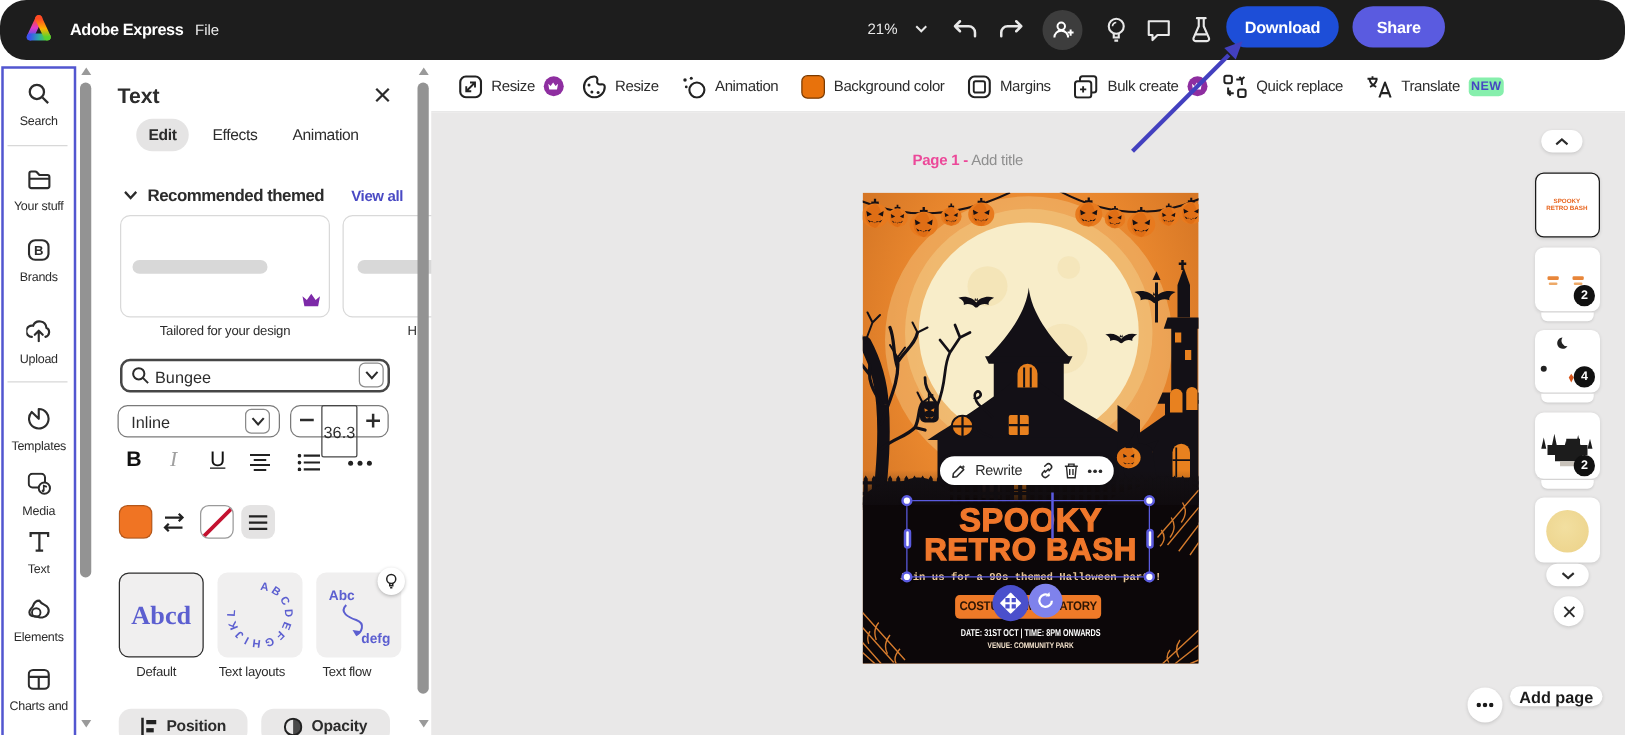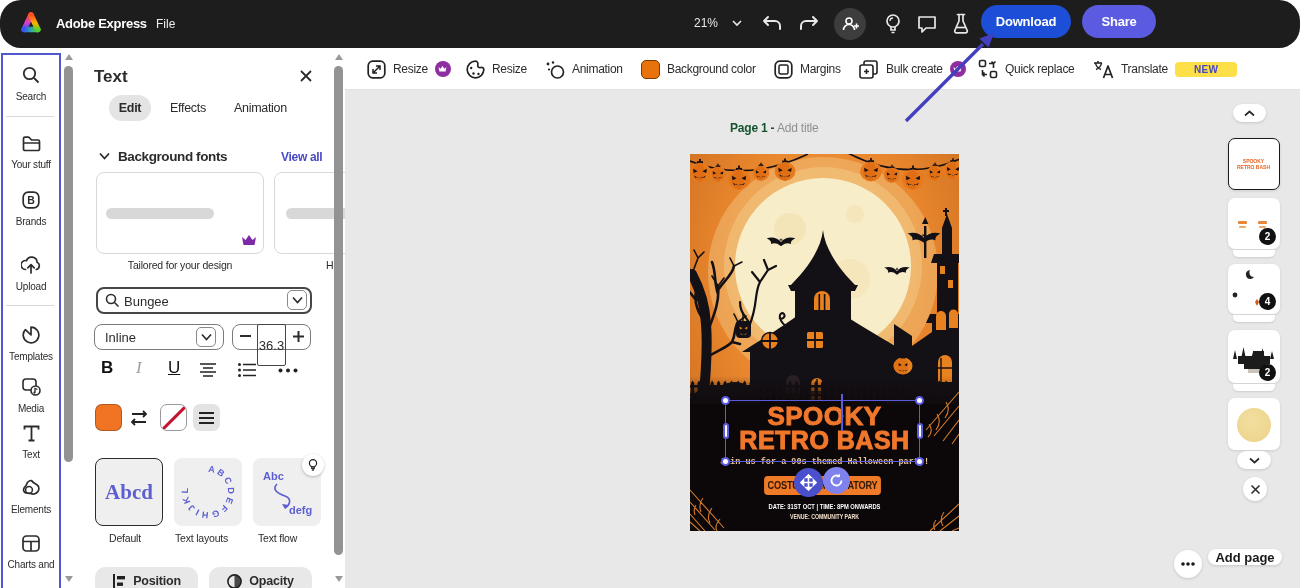--- a/index.html
+++ b/index.html
@@ -38,21 +38,21 @@
 .swatch { position:absolute; top:356px; width:27px; height:27px; border-radius:7px; }
 .stylecard { position:absolute; top:410px; width:68px; height:68px; background:#f0efef; border-radius:8px; }
 .pillbtn { position:absolute; top:519px; height:28px; background:#e9e8e8; border-radius:10px; display:flex; align-items:center; justify-content:center; font-size:12.5px; font-weight:bold; color:#2c2c2c; gap:7px; letter-spacing:-.2px; }
 
 #toolbar2 { position:absolute; left:345px; top:48px; width:955px; height:42px; background:#fff; border-bottom:1px solid #e1e1e1; }
 .t2item { position:absolute; top:0; height:42px; display:flex; align-items:center; gap:7px; color:#2c2c2c; font-size:12px; letter-spacing:-.3px; }
 .crown { width:16px; height:16px; border-radius:50%; background:#8e2ea0; display:flex; align-items:center; justify-content:center; }
 
 #canvas { position:absolute; left:345px; top:90px; width:955px; height:498px; background:#e9e8e8; }
 #pagelabel { position:absolute; left:690px; top:121px; font-size:12px; letter-spacing:-.2px; }
-#pagelabel b { color:#14532d; font-weight:bold;padding-left:40px; }
+#pagelabel b { color:#ec4899; font-weight:bold;padding-left:40px; }
 #pagelabel span { color:#8f8f8f; }
 #poster { position:absolute; left:690px; top:154px; width:269px; height:377px; overflow:hidden; }
 
 .thumb { position:absolute; left:1228px; width:52px; background:#fff; border-radius:7px; box-shadow:0 1px 3px rgba(0,0,0,.12); }
 .badge { position:absolute; width:17px; height:17px; border-radius:50%; background:#111; color:#fff; font-size:10px; font-weight:bold; display:flex; align-items:center; justify-content:center; }
 .peek { position:absolute; left:1233px; width:42px; height:7px; background:#fff; border-radius:0 0 5px 5px; box-shadow:0 1px 2px rgba(0,0,0,.12); }
 .navpill { position:absolute; background:#fff; border-radius:9px; box-shadow:0 1px 3px rgba(0,0,0,.15); display:flex; align-items:center; justify-content:center; }
 </style>
 </head>
 <body>
@@ -197,21 +197,21 @@
     <div class="title">Text</div>
     <svg class="abs" style="left:236px;top:20px" width="16" height="16" viewBox="0 0 16 16">
         <path d="M3 3 L13 13 M13 3 L3 13" stroke="#2c2c2c" stroke-width="1.8"></path>
       </svg>
     <div class="tab" id="tab-edit">Edit</div>
     <div class="tab" style="left:108px">Effects</div>
     <div class="tab" style="left:172px">Animation</div>
     <svg class="abs" style="left:37px;top:104px" width="11" height="8" viewBox="0 0 11 8">
         <path d="M1 1.5 L5.5 6.5 L10 1.5" stroke="#2c2c2c" stroke-width="1.8" fill="none"></path>
       </svg>
-    <div class="secthead">Background fonts</div>
+    <div class="secthead">Recommended themed</div>
     <div class="viewall">View all</div>
     <div class="fontcard" style="left:34px;width:168px">
       <div class="fontbar" style="left:9px;width:108px"></div>
       <svg class="abs" style="left:144px;bottom:6px" width="16" height="13" viewBox="0 0 16 13">
           <path d="M1 3 L4.5 6 L8 1 L11.5 6 L15 3 L13.5 11 H2.5 Z" fill="#7d2aa8"></path>
         </svg>
     </div>
     <div class="fontcard" style="left:212px;width:168px">
       <div class="fontbar" style="left:11px;width:96px"></div>
     </div>
@@ -387,21 +387,21 @@
           <path d="M9 15.5 H4.5 V11 M4.5 15.5 l2 2 M4.5 15.5 l2 -2" stroke="#222" stroke-width="1.6" fill="none"></path>
         </svg>
       <span>Quick replace</span>
     </div>
     <div class="t2item" style="left:748px">
       <svg width="21" height="19" viewBox="0 0 21 19">
           <path d="M1 3 h8 M5 1 v2 M2.5 3 c.5 3 3 5.5 5.5 6.5 M8.5 3 c-.5 3 -3 5.5 -5.5 6.5" stroke="#222" stroke-width="1.5" fill="none"></path>
           <path d="M10.5 18 L15 6 L19.5 18 M12 14.5 h6" stroke="#222" stroke-width="1.7" fill="none" stroke-linejoin="round"></path>
         </svg>
       <span>Translate</span>
-      <span style="background:#fde047;color:#4747c2;font-size:10px;font-weight:bold;padding:2px 19px;border-radius:4px;letter-spacing:.3px">NEW</span>
+      <span style="background:#86efac;color:#4747c2;font-size:10px;font-weight:bold;padding:2px 2px;border-radius:4px;letter-spacing:.3px">NEW</span>
     </div>
   </div>
 
   <div id="canvas"></div>
   <div id="pagelabel"><b>Page 1 -</b> <span>Add title</span></div>
 
   <div id="poster">
     <svg width="269" height="377" viewBox="0 0 269 377">
       <defs>
         <radialGradient id="pbg" cx="50%" cy="32%" r="78%">
@@ -552,20 +552,38 @@
     <div class="abs" style="left:0;top:247px;width:269px;text-align:center;font-weight:bold;font-size:26px;letter-spacing:.5px;color:#f0772b;-webkit-text-stroke:1px #f0772b">SPOOKY</div>
     <div class="abs" style="left:0;top:272px;width:269px;text-align:center;font-weight:bold;font-size:25px;letter-spacing:.5px;color:#f0772b;-webkit-text-stroke:1px #f0772b">RETRO BASH</div>
     <div class="abs" style="left:0;top:303px;width:269px;text-align:center;font-size:8.5px;font-weight:bold;color:#e9c796;font-family:'Liberation Mono',monospace">Join us for a 90s themed Halloween party!</div>
     <div class="abs" style="left:69px;top:322px;width:127px;height:19px;background:#ef7a28;border-radius:4px;display:flex;align-items:center;justify-content:center;font-size:10px;font-weight:bold;color:#2d1504;letter-spacing:-.2px;white-space:nowrap;transform:scaleX(.92)">COSTUMES MANDATORY</div>
     <div class="abs" style="left:0;top:348px;width:269px;text-align:center;font-size:8px;font-weight:bold;color:#fff;transform:scaleX(.72)">DATE: 31ST OCT | TIME: 8PM ONWARDS</div>
     <div class="abs" style="left:0;top:359px;width:269px;text-align:center;font-size:6.5px;font-weight:bold;color:#f5e3cd;transform:scaleX(.8)">VENUE: COMMUNITY PARK</div>
   </div>
 
   <div class="abs" style="left:841px;top:394px;width:2px;height:37px;background:#5b5be0"></div>
 
+  <div class="abs" style="left:752px;top:365px;width:139px;height:23px;background:#fff;border-radius:12px;box-shadow:0 1px 4px rgba(0,0,0,.25);display:flex;align-items:center;padding:0 9px;gap:7px">
+    <svg width="14" height="14" viewBox="0 0 14 14">
+        <path d="M8.5 2.5 L11.5 5.5 L5 12 L1.5 12.5 L2 9 Z" stroke="#2c2c2c" stroke-width="1.4" fill="none" stroke-linejoin="round"></path>
+        <path d="M11 1 l.5 1.5 L13 3 l-1.5 .5 L11 5 l-.5 -1.5 L9 3 l1.5 -.5 Z" fill="#2c2c2c"></path>
+      </svg>
+    <span style="font-size:11.5px;color:#2c2c2c;letter-spacing:-.2px">Rewrite</span>
+    <svg width="15" height="15" viewBox="0 0 15 15" style="margin-left:6px">
+        <path d="M6 9 L9 6 M5.5 3.5 l1.5-1.5 a2.8 2.8 0 0 1 4 4 L9.5 7.5 M5.5 7.5 l-1.5 1.5 a2.8 2.8 0 0 0 4 4 l1.5 -1.5" stroke="#2c2c2c" stroke-width="1.4" fill="none" stroke-linecap="round"></path>
+      </svg>
+    <svg width="14" height="15" viewBox="0 0 14 15">
+        <path d="M1 3.5 h12 M4.5 3.5 v-2 h5 v2 M2.5 3.5 l1 10.5 h7 l1 -10.5 M5.5 6 v5.5 M8.5 6 v5.5" stroke="#2c2c2c" stroke-width="1.3" fill="none"></path>
+      </svg>
+    <svg width="14" height="4" viewBox="0 0 14 4">
+        <circle cx="2" cy="2" r="1.7" fill="#2c2c2c"></circle>
+        <circle cx="7" cy="2" r="1.7" fill="#2c2c2c"></circle>
+        <circle cx="12" cy="2" r="1.7" fill="#2c2c2c"></circle>
+      </svg>
+  </div>
 
   <div class="abs" style="left:725px;top:400px;width:195px;height:62px;border:1.6px solid #5b5be0"></div>
   <div class="abs" style="left:721px;top:395.5px;width:9px;height:9px;border-radius:50%;background:#fff;border:2px solid #5b5be0;box-shadow:0 1px 2px rgba(0,0,0,.3)"></div>
   <div class="abs" style="left:915px;top:395.5px;width:9px;height:9px;border-radius:50%;background:#fff;border:2px solid #5b5be0;box-shadow:0 1px 2px rgba(0,0,0,.3)"></div>
   <div class="abs" style="left:721px;top:457px;width:9px;height:9px;border-radius:50%;background:#fff;border:2px solid #5b5be0;box-shadow:0 1px 2px rgba(0,0,0,.3)"></div>
   <div class="abs" style="left:915px;top:457px;width:9px;height:9px;border-radius:50%;background:#fff;border:2px solid #5b5be0;box-shadow:0 1px 2px rgba(0,0,0,.3)"></div>
   <div class="abs" style="left:722.5px;top:423px;width:6px;height:16px;border-radius:3px;background:#fff;border:2px solid #5b5be0"></div>
   <div class="abs" style="left:916.5px;top:423px;width:6px;height:16px;border-radius:3px;background:#fff;border:2px solid #5b5be0"></div>
 
   <div class="abs" style="left:823px;top:467px;width:27px;height:27px;border-radius:50%;background:#7f82ec;display:flex;align-items:center;justify-content:center">

